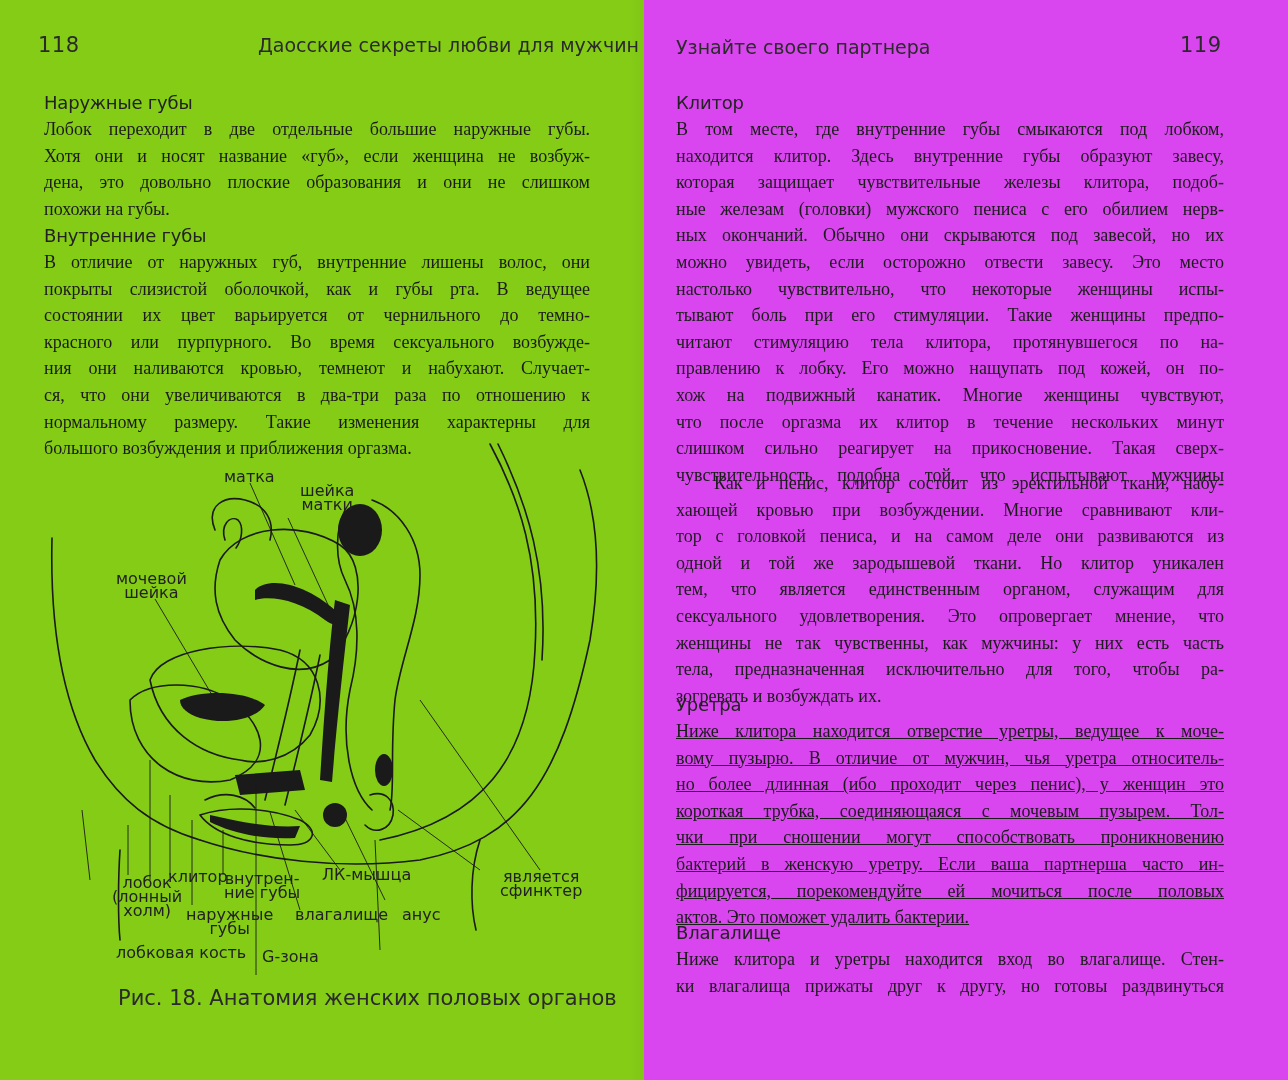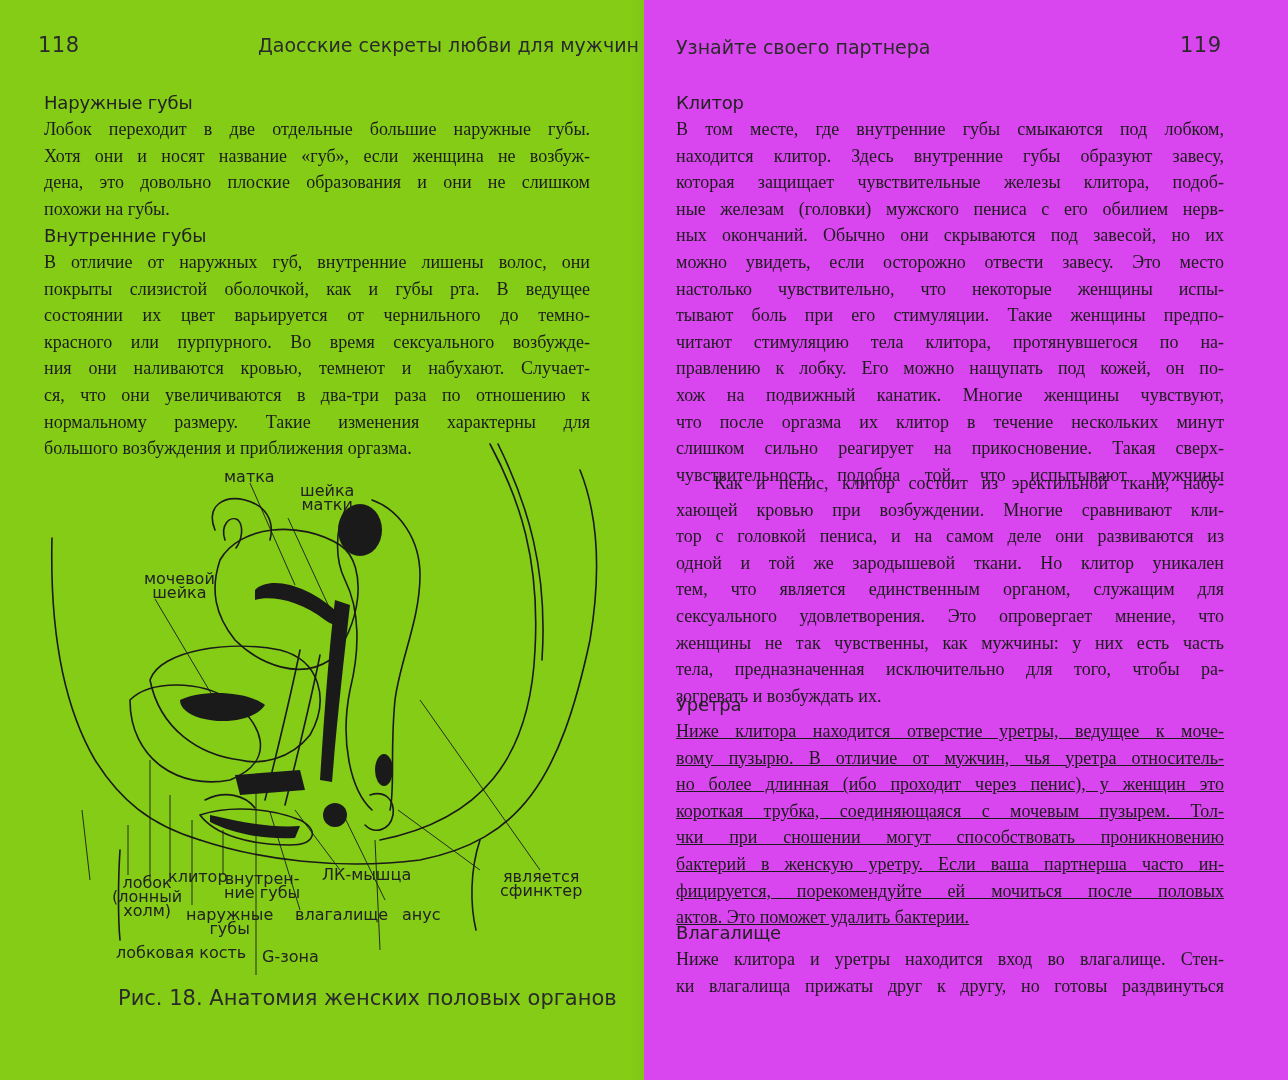--- a/index.html
+++ b/index.html
@@ -141,21 +141,21 @@
         <line x1="90" y1="880" x2="82" y2="810"></line>
         <line x1="380" y1="950" x2="375" y2="840"></line>
       </g>
     </svg>
 
     <div class="lbl" style="left:224px; top:470px;">матка</div>
     <div class="lbl" style="left:300px; top:484px;">
       <span>шейка</span><br>
       <span>матки</span>
     </div>
-    <div class="lbl" style="left:144px; top:572px;">
+    <div class="lbl" style="left:116px; top:572px;">
       <span>мочевой</span><br>
       <span>шейка</span>
     </div>
     <div class="lbl" style="left:112px; top:876px;">
       <span>лобок</span><br>
       <span>(лонный</span><br>
       <span>холм)</span>
     </div>
     <div class="lbl" style="left:168px; top:870px;">клитор</div>
     <div class="lbl" style="left:224px; top:872px;">

